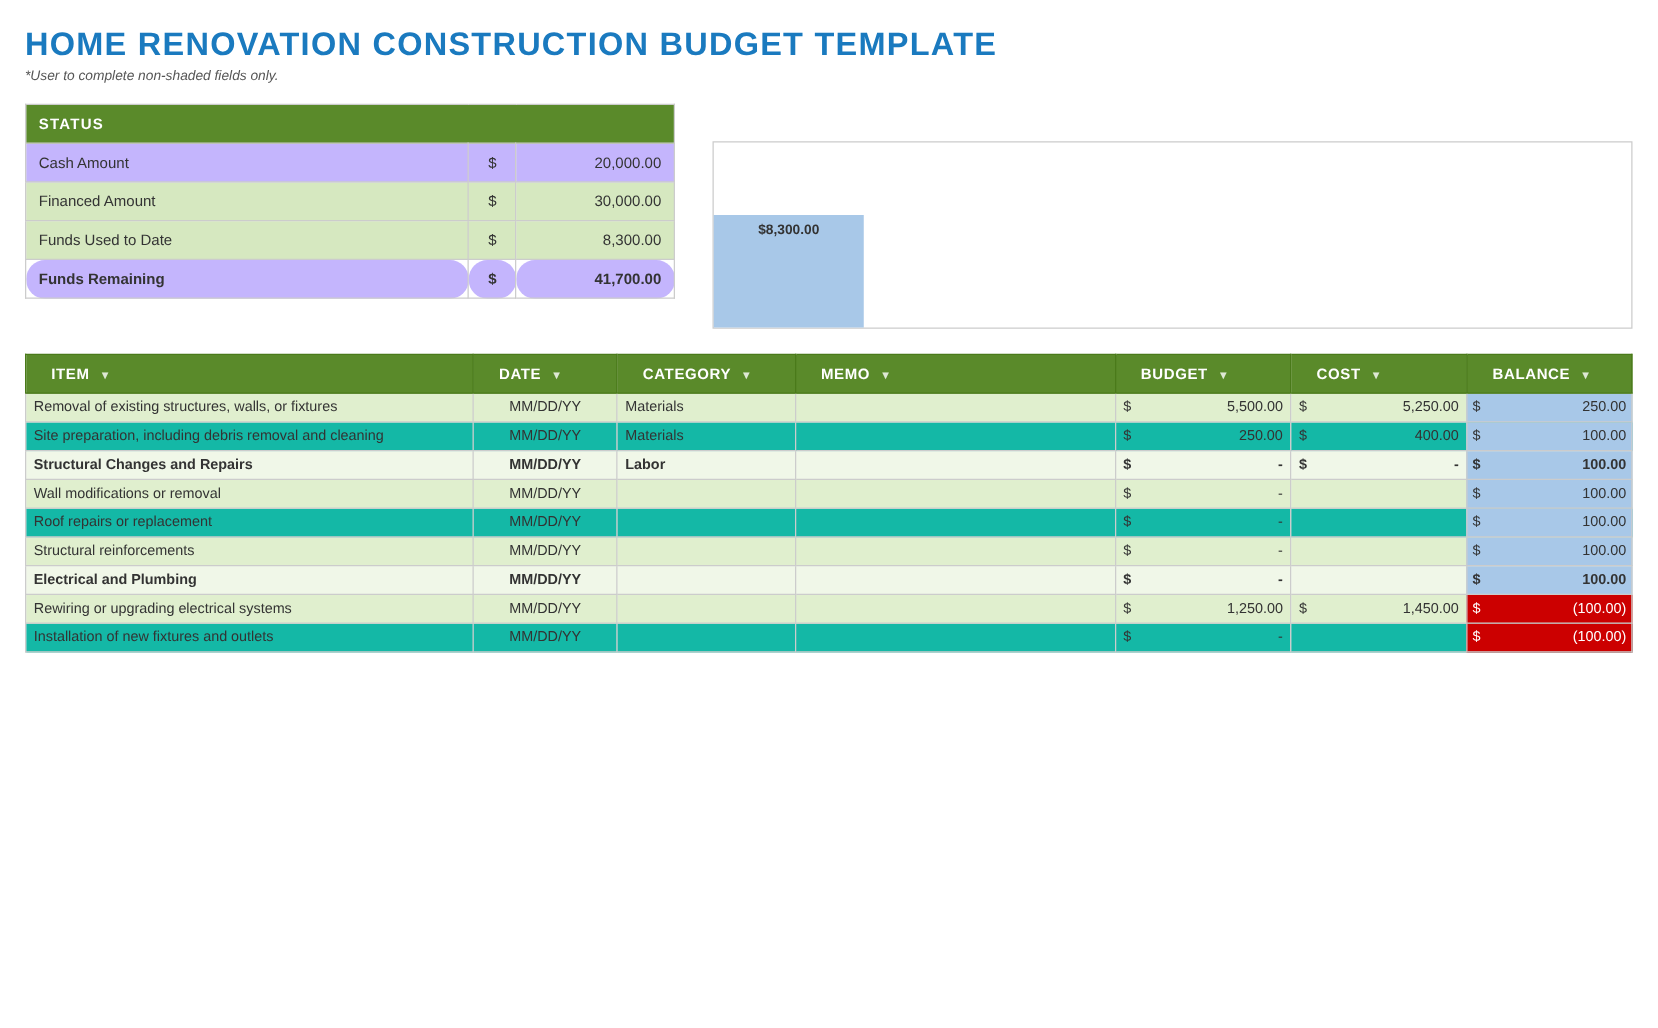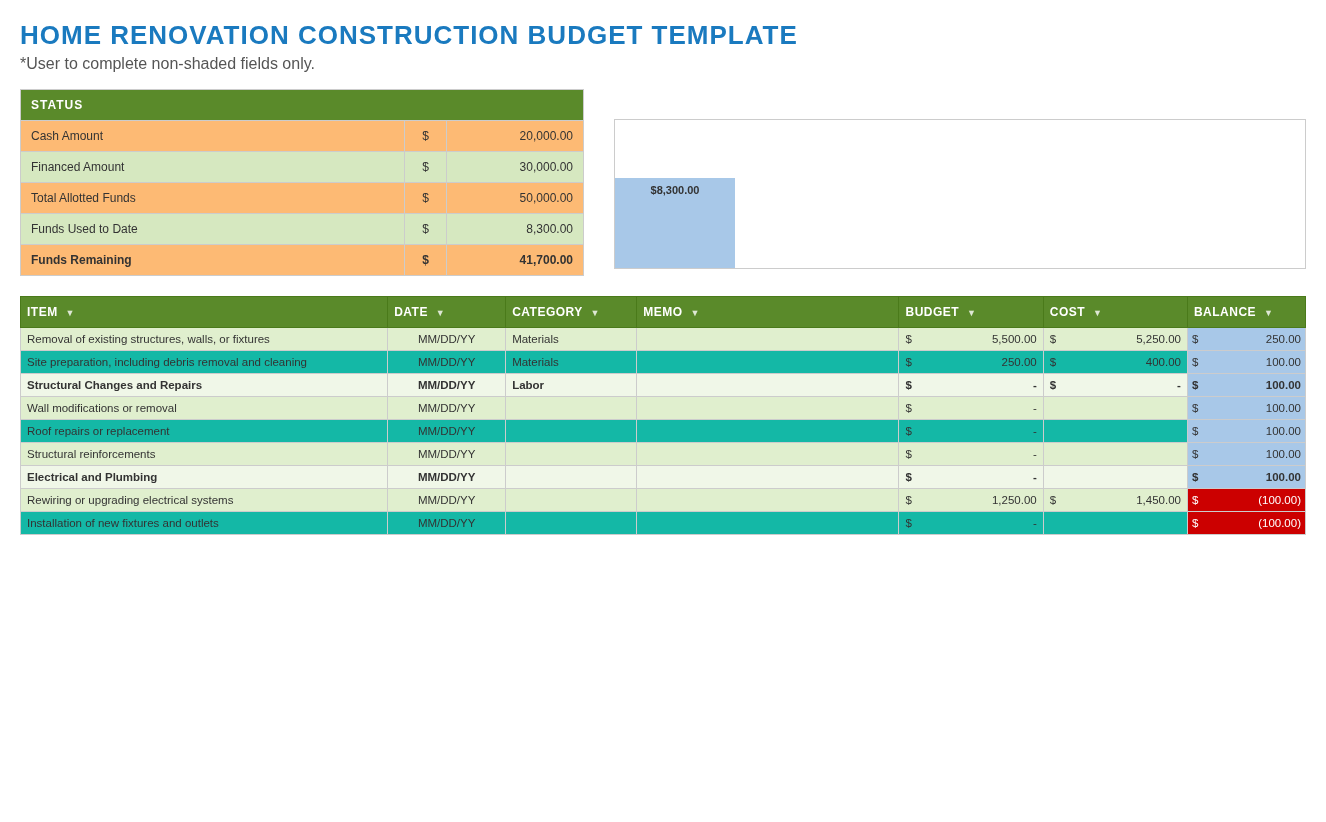--- a/index.html
+++ b/index.html
@@ -11,52 +11,53 @@
       padding: 20px;
     }
     h1 {
       font-size: 26px;
       font-weight: bold;
       color: #1a7abf;
       letter-spacing: 1px;
       margin-bottom: 4px;
     }
     .subtitle {
-      font-size: 16px;
+      font-size: 11px;
       color: #555;
+      font-style: italic;
       margin-bottom: 16px;
     }
     .top-section {
       display: flex;
       gap: 30px;
       margin-bottom: 20px;
       align-items: flex-start;
     }
     .status-table {
-      width: 564px;
+      width: 520px;
       border-collapse: collapse;
     }
     .status-header {
       background: #5a8a2a;
       color: #fff;
       font-weight: bold;
       font-size: 12px;
       letter-spacing: 1px;
       padding: 6px 10px;
     }
     .status-table td {
       padding: 8px 10px;
       border: 1px solid #ccc;
     }
     .status-row-even { background: #d6e8c0; }
-    .status-row-odd { background: #fdba74; }
+    .status-row-odd { background: #c4b5fd; }
     .status-label { width: 280px; }
     .status-dollar { width: 30px; text-align: center; }
     .status-value { width: 100px; text-align: right; }
-    .status-total { font-weight: bold; }
+    .status-total { font-weight: bold; border-radius: 15px; }
     .chart-area {
       flex: 1;
       border: 1px solid #ccc;
       height: 150px;
       position: relative;
       background: #fff;
       margin-top: 30px;
     }
     .chart-bar {
       position: absolute;
@@ -77,21 +78,21 @@
     .main-table {
       width: 100%;
       border-collapse: collapse;
       font-size: 11.5px;
     }
     .main-table th {
       background: #5a8a2a;
       color: #fff;
       font-weight: bold;
       letter-spacing: 0.5px;
-      padding: 8px 6px;
+      padding: 8px 20px;
       border: 1px solid #4a7a1a;
       text-align: left;
       font-size: 12px;
     }
     .main-table th .dropdown-arrow {
       font-size: 9px;
       margin-left: 4px;
       opacity: 0.8;
     }
     .main-table td {
@@ -129,25 +130,20 @@
     <tr class="status-row-odd">
       <td class="status-label">Cash Amount</td>
       <td class="status-dollar">$</td>
       <td class="status-value">20,000.00</td>
     </tr>
     <tr class="status-row-even">
       <td class="status-label">Financed Amount</td>
       <td class="status-dollar">$</td>
       <td class="status-value">30,000.00</td>
     </tr>
-    <tr class="status-row-odd">
-      <td class="status-label">Total Allotted Funds</td>
-      <td class="status-dollar">$</td>
-      <td class="status-value">50,000.00</td>
-    </tr>
     <tr class="status-row-even">
       <td class="status-label">Funds Used to Date</td>
       <td class="status-dollar">$</td>
       <td class="status-value">8,300.00</td>
     </tr>
     <tr class="status-row-odd">
       <td class="status-label status-total">Funds Remaining</td>
       <td class="status-dollar status-total">$</td>
       <td class="status-value status-total">41,700.00</td>
     </tr>

